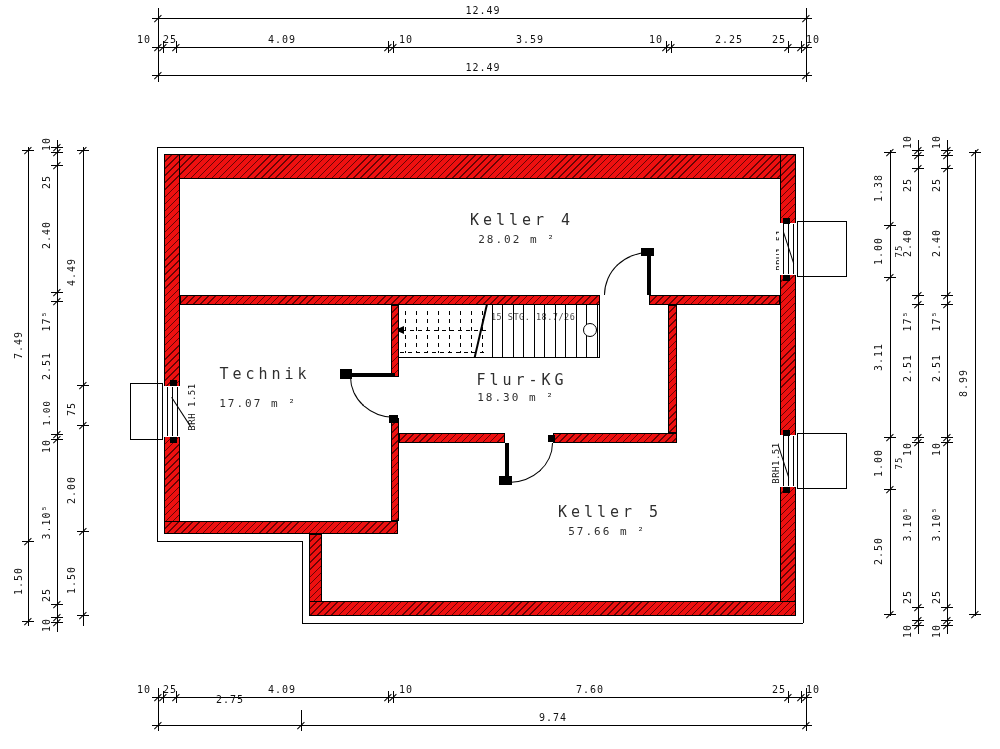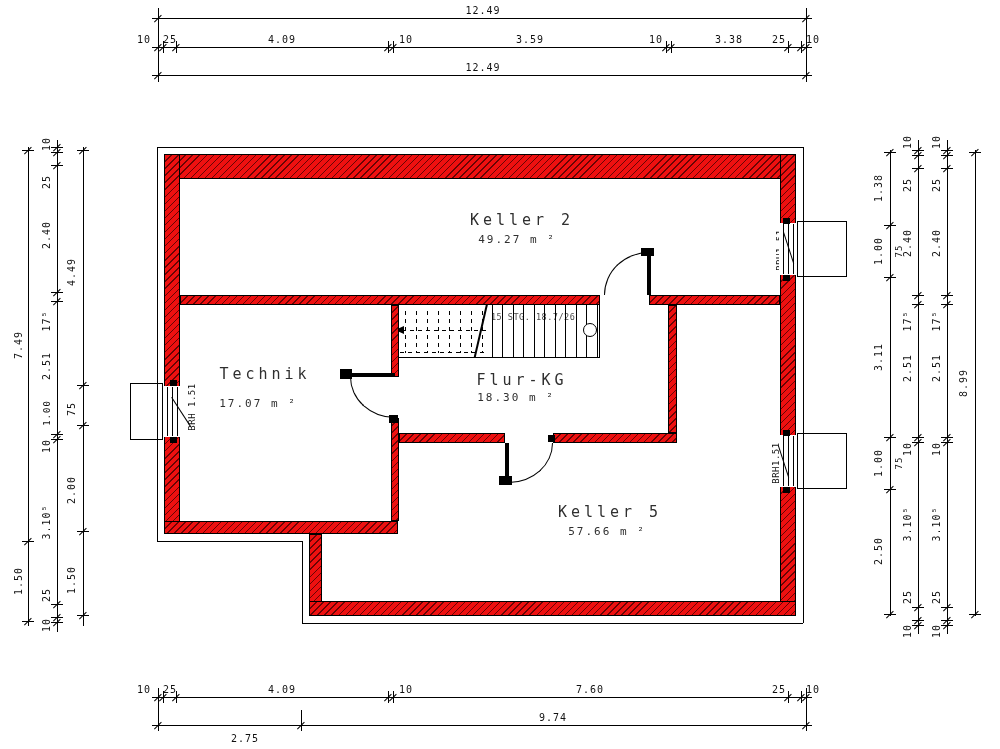--- a/index.html
+++ b/index.html
@@ -29,22 +29,22 @@
   .brh{font-size:9px;letter-spacing:.5px;color:#111;white-space:nowrap;line-height:1;}
   .tick{background:#000;height:1.4px;width:10px;}
   .arrow-left{width:0;height:0;border-top:4px solid transparent;border-bottom:4px solid transparent;
               border-right:9px solid #000;}
 </style>
 </head>
 <body>
 
 <div id="plan">
 
-  <div class="abs room-name" style="left:522px;top:220px">Keller 2</div>
-  <div class="abs room-area" style="left:517px;top:239px">49.27 m ²</div>
+  <div class="abs room-name" style="left:522px;top:220px">Keller 4</div>
+  <div class="abs room-area" style="left:517px;top:239px">28.02 m ²</div>
   <div class="abs room-name" style="left:265px;top:374px">Technik</div>
   <div class="abs room-area" style="left:258px;top:403px">17.07 m ²</div>
   <div class="abs room-name" style="left:522px;top:380px">Flur-KG</div>
   <div class="abs room-area" style="left:516px;top:397px">18.30 m ²</div>
   <div class="abs room-name" style="left:610px;top:512px">Keller 5</div>
   <div class="abs room-area" style="left:607px;top:531px">57.66 m ²</div>
 
   <div class="abs small-note" style="left:491px;top:313px">15 STG. 18.7/26</div>
 
   <div class="abs brh rot" style="left:192px;top:407px">BRH 1.51</div>
@@ -170,21 +170,21 @@
     <div class="abs tick" style="left: 796px; top: 47px; transform: rotate(-45deg);"></div>
     <div class="abs ln" style="left: 801px; top: 41px; width: 1px; height: 12px;"></div>
     <div class="abs tick" style="left: 801px; top: 47px; transform: rotate(-45deg);"></div>
     <div class="abs ln" style="left: 806px; top: 41px; width: 1px; height: 12px;"></div>
     <div class="abs dlbl hc" style="left: 144px; top: 45px;">10</div>
     <div class="abs dlbl hc" style="left: 170px; top: 45px;">25</div>
     <div class="abs dlbl hc" style="left: 282px; top: 45px;">4.09</div>
     <div class="abs dlbl hc" style="left: 406px; top: 45px;">10</div>
     <div class="abs dlbl hc" style="left: 530px; top: 45px;">3.59</div>
     <div class="abs dlbl hc" style="left: 656px; top: 45px;">10</div>
-    <div class="abs dlbl hc" style="left: 729px; top: 45px;">3.38</div>
+    <div class="abs dlbl hc" style="left: 729px; top: 45px;">2.25</div>
     <div class="abs dlbl hc" style="left: 779px; top: 45px;">25</div>
     <div class="abs dlbl hc" style="left: 813px; top: 45px;">10</div>
     <div class="abs ln" style="left: 152px; top: 75px; width: 660px; height: 1px;"></div>
     <div class="abs tick" style="left: 153px; top: 75px; transform: rotate(-45deg);"></div>
     <div class="abs ln" style="left: 158px; top: 69px; width: 1px; height: 12px;"></div>
     <div class="abs tick" style="left: 801px; top: 75px; transform: rotate(-45deg);"></div>
     <div class="abs ln" style="left: 806px; top: 69px; width: 1px; height: 12px;"></div>
     <div class="abs dlbl hc" style="left: 483px; top: 73px;">12.49</div>
     <div class="abs ln" style="left: 152px; top: 697px; width: 660px; height: 1px;"></div>
     <div class="abs tick" style="left: 153px; top: 697px; transform: rotate(-45deg);"></div>
@@ -210,21 +210,21 @@
     <div class="abs dlbl hc" style="left: 590px; top: 695px;">7.60</div>
     <div class="abs dlbl hc" style="left: 779px; top: 695px;">25</div>
     <div class="abs dlbl hc" style="left: 813px; top: 695px;">10</div>
     <div class="abs ln" style="left: 152px; top: 725px; width: 660px; height: 1px;"></div>
     <div class="abs tick" style="left: 153px; top: 725px; transform: rotate(-45deg);"></div>
     <div class="abs ln" style="left: 158px; top: 719px; width: 1px; height: 12px;"></div>
     <div class="abs tick" style="left: 296px; top: 725px; transform: rotate(-45deg);"></div>
     <div class="abs ln" style="left: 301px; top: 719px; width: 1px; height: 12px;"></div>
     <div class="abs tick" style="left: 801px; top: 725px; transform: rotate(-45deg);"></div>
     <div class="abs ln" style="left: 806px; top: 719px; width: 1px; height: 12px;"></div>
-    <div class="abs dlbl hc" style="left: 230px; top: 744px; margin-left: 15px;">2.75</div>
+    <div class="abs dlbl hc" style="left: 230px; top: 705px;">2.75</div>
     <div class="abs dlbl hc" style="left: 553px; top: 723px;">9.74</div>
     <div class="abs ln" style="left: 28px; top: 147px; width: 1px; height: 479px;"></div>
     <div class="abs tick" style="left: 23px; top: 150px; transform: rotate(-45deg);"></div>
     <div class="abs ln" style="left: 22px; top: 150px; width: 12px; height: 1px;"></div>
     <div class="abs tick" style="left: 23px; top: 541px; transform: rotate(-45deg);"></div>
     <div class="abs ln" style="left: 22px; top: 541px; width: 12px; height: 1px;"></div>
     <div class="abs tick" style="left: 23px; top: 621px; transform: rotate(-45deg);"></div>
     <div class="abs ln" style="left: 22px; top: 621px; width: 12px; height: 1px;"></div>
     <div class="abs dlbl rot" style="left: 19px; top: 345px;">7.49</div>
     <div class="abs dlbl rot" style="left: 19px; top: 581px;">1.50</div>

